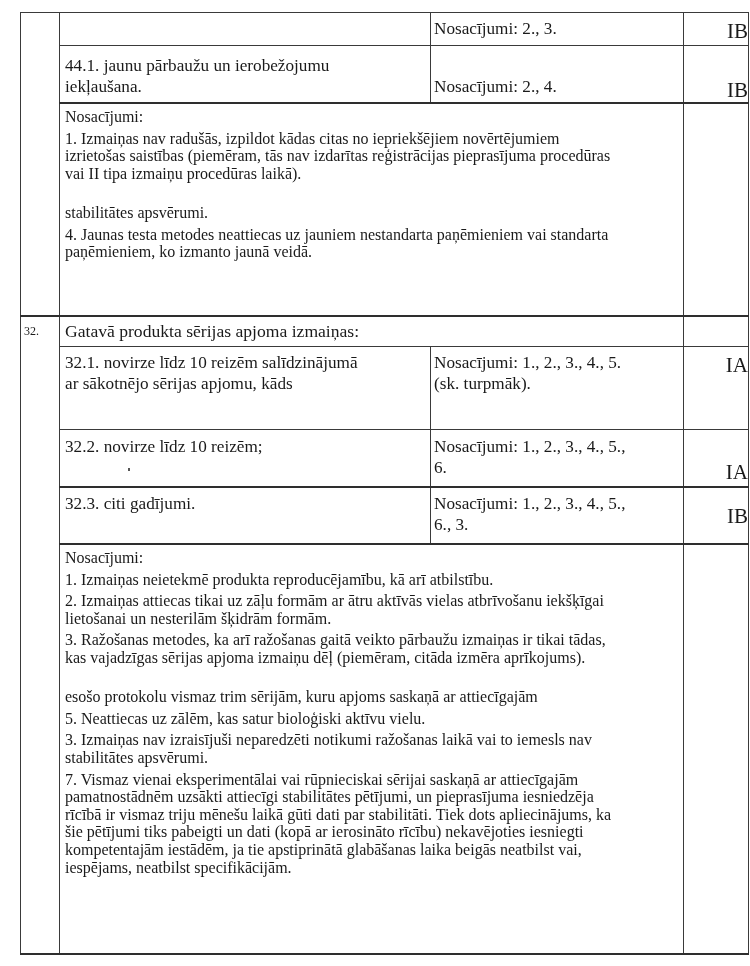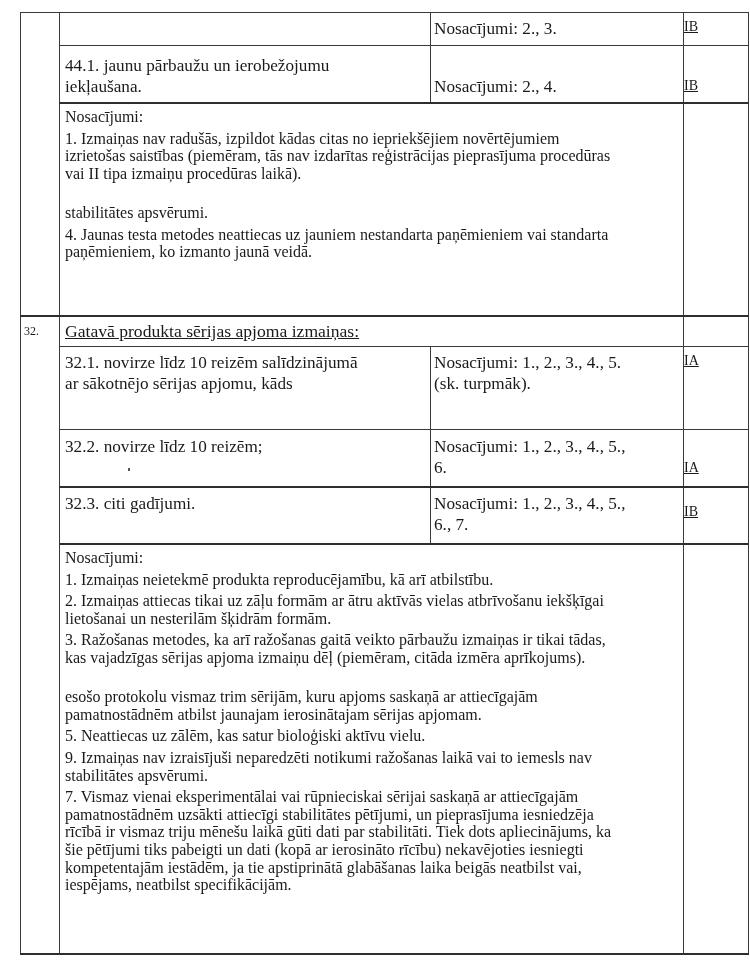--- a/index.html
+++ b/index.html
@@ -5,21 +5,21 @@
     html, body { margin: 0; padding: 0; background: #ffffff; }
     body { width: 750px; height: 966px; position: relative; overflow: hidden;
       font-family: "Liberation Serif", "DejaVu Serif", serif; color: #1a1a1a; }
     .page { position: absolute; left: 8px; top: 0; width: 630px; height: 966px; }
     .line { position: absolute; background: #3a3a3a; }
     .h { height: 1px; }
     .v { width: 1px; }
     .hb { height: 2px; background: #2e2e2e; }
     .cell { position: absolute; font-size: 17.2px; line-height: 21px; }
     .note { position: absolute; font-size: 16px; line-height: 17.6px; font-family: Liberation Serif, serif; }
-    .code { position: absolute; font-size: 14px; text-align: left; width: 64px; text-decoration: underline; }
+    .code { position: absolute; font-size: 21px; text-align: right; width: 64px; }
     .speck { position: absolute; width: 2px; height: 3px; background: #555; }
     .notes-block p { margin: 0 0 4px 0; }
   </style>
 </head>
 <body>
 
 <div class="page">
 
   <div class="line v" style="left:12px; top:12px; height:942px;"></div>
   <div class="line v" style="left:51px; top:12px; height:942px;"></div>
@@ -61,21 +61,21 @@
       <br>
       <span>stabilitātes apsvērumi.</span>
     </p>
     <p>
       <span>4. Jaunas testa metodes neattiecas uz jauniem nestandarta paņēmieniem vai standarta</span><br>
       <span>paņēmieniem, ko izmanto jaunā veidā.</span>
     </p>
   </div>
 
   <div class="cell" style="left:16px; top:321px; font-size:12px;">32.</div>
-  <div class="cell" style="left:57px; top:321px; font-size:17.6px;text-decoration:underline;">Gatavā produkta sērijas apjoma izmaiņas:</div>
+  <div class="cell" style="left:57px; top:321px; font-size:17.6px;">Gatavā produkta sērijas apjoma izmaiņas:</div>
 
   <div class="cell" style="left:57px; top:352px;">
     <div>32.1. novirze līdz 10 reizēm salīdzinājumā</div>
     <div>ar sākotnējo sērijas apjomu, kāds</div>
   </div>
   <div class="cell" style="left:426px; top:352px;">
     <div>Nosacījumi: 1., 2., 3., 4., 5.</div>
     <div>(sk. turpmāk).</div>
   </div>
   <div class="code" style="left:676px; top:353px;">IA</div>
@@ -84,47 +84,46 @@
   <div class="speck" style="left:120px; top:468px;"></div>
   <div class="cell" style="left:426px; top:436px;">
     <div>Nosacījumi: 1., 2., 3., 4., 5.,</div>
     <div>6.</div>
   </div>
   <div class="code" style="left:676px; top:460px;">IA</div>
 
   <div class="cell" style="left:57px; top:493px;">32.3. citi gadījumi.</div>
   <div class="cell" style="left:426px; top:493px;">
     <div>Nosacījumi: 1., 2., 3., 4., 5.,</div>
-    <div>6., 7.</div>
+    <div>6., 3.</div>
   </div>
   <div class="code" style="left:676px; top:504px;">IB</div>
 
   <div class="note notes-block" style="left:57px; top:549px; width:612px;">
     <p>Nosacījumi:</p>
     <p>
       <span>1. Izmaiņas neietekmē produkta reproducējamību, kā arī atbilstību.</span>
     </p>
     <p>
       <span>2. Izmaiņas attiecas tikai uz zāļu formām ar ātru aktīvās vielas atbrīvošanu iekšķīgai</span><br>
       <span>lietošanai un nesterilām šķidrām formām.</span>
     </p>
     <p>
       <span>3. Ražošanas metodes, ka arī ražošanas gaitā veikto pārbaužu izmaiņas ir tikai tādas,</span><br>
       <span>kas vajadzīgas sērijas apjoma izmaiņu dēļ (piemēram, citāda izmēra aprīkojums).</span>
     </p>
     <p>
       <br>
       <span>esošo protokolu vismaz trim sērijām, kuru apjoms saskaņā ar attiecīgajām</span><br>
-      <span>pamatnostādnēm atbilst jaunajam ierosinātajam sērijas apjomam.</span>
     </p>
     <p>
       <span>5. Neattiecas uz zālēm, kas satur bioloģiski aktīvu vielu.</span>
     </p>
     <p>
-      <span>9. Izmaiņas nav izraisījuši neparedzēti notikumi ražošanas laikā vai to iemesls nav</span><br>
+      <span>3. Izmaiņas nav izraisījuši neparedzēti notikumi ražošanas laikā vai to iemesls nav</span><br>
       <span>stabilitātes apsvērumi.</span>
     </p>
     <p>
       <span>7. Vismaz vienai eksperimentālai vai rūpnieciskai sērijai saskaņā ar attiecīgajām</span><br>
       <span>pamatnostādnēm uzsākti attiecīgi stabilitātes pētījumi, un pieprasījuma iesniedzēja</span><br>
       <span>rīcībā ir vismaz triju mēnešu laikā gūti dati par stabilitāti. Tiek dots apliecinājums, ka</span><br>
       <span>šie pētījumi tiks pabeigti un dati (kopā ar ierosināto rīcību) nekavējoties iesniegti</span><br>
       <span>kompetentajām iestādēm, ja tie apstiprinātā glabāšanas laika beigās neatbilst vai,</span><br>
       <span>iespējams, neatbilst specifikācijām.</span>
     </p>

